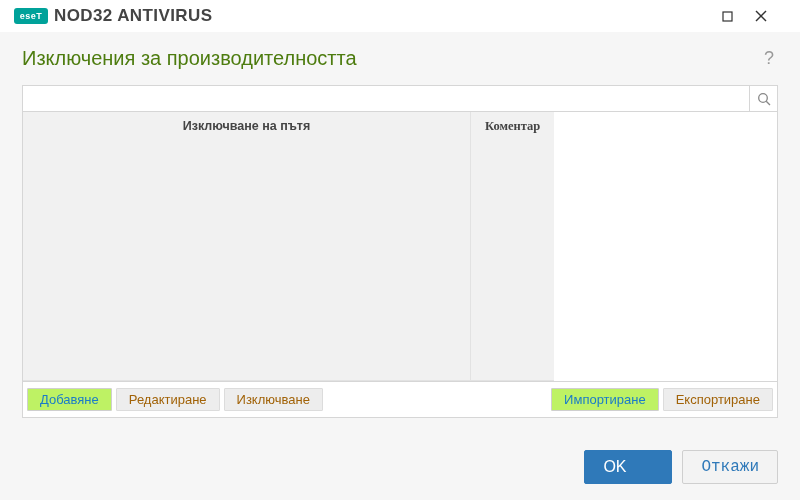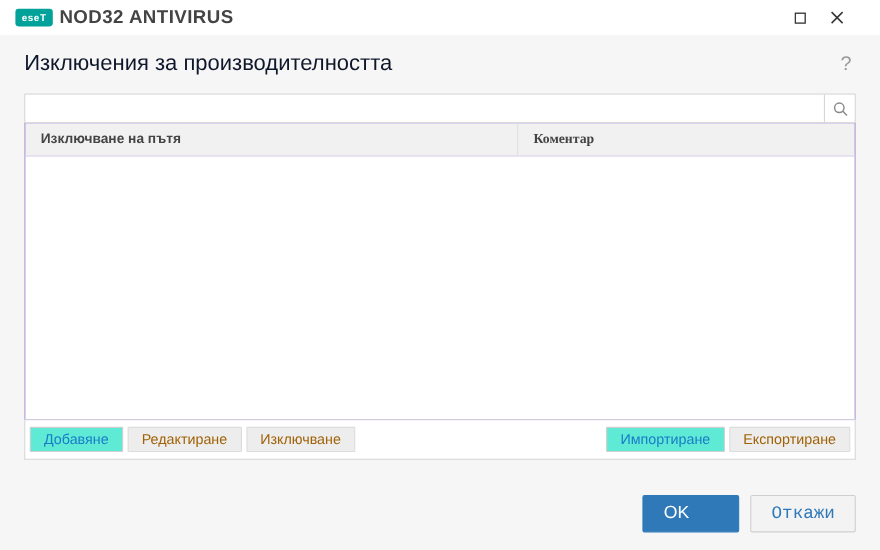--- a/index.html
+++ b/index.html
@@ -57,21 +57,21 @@
   flex-direction: column;
 }
 .header-row {
   display: flex;
   align-items: center;
   margin-bottom: 14px;
 }
 .page-title {
   font-size: 20px;
   font-weight: 400;
-  color: #0f172a;
+  color: #4d7c0f;
 }
 .help-btn {
   margin-left: auto;
   font-size: 18px;
   color: #999;
   cursor: pointer;
   padding: 2px 4px;
 }
 .search-row {
   display: flex;
@@ -91,24 +91,25 @@
   border-left: 1px solid #d6d6d6;
   display: inline-flex;
   align-items: center;
   justify-content: center;
   color: #888;
   cursor: pointer;
 }
 .table-wrap {
   border: 1px solid #d6d6d6;
   border-top: none;
-  background: #6d28d9;
-  display: flex;
-  flex-direction: column;
+  background: #7dd3fc;
+  display: flex;
+  flex-direction: row;
   height: 280px;
+  text-align: center;
 }
 .thead {
   display: flex;
   background: #f1f1f1;
   border-bottom: 1px solid #e2e2e2;
   font-weight: 600;
   color: #444;
   font-size: 12.5px;
 }
 .th {
@@ -134,21 +135,21 @@
   border: 1px solid #cfcfcf;
   background: #f7f7f7;
   padding: 3px 12px;
   font-size: 13px;
   cursor: pointer;
   border-radius: 1px;
   color: #333;
 }
 .btn.primary {
   color: #1a7bc9;
-  background:#5eead4;
+  background:#bef264;
 }
 .btn.disabled {
   color: #a16207;
   background: #ededed;
   border-color: #dcdcdc;
   cursor: default;
 }
 .footer {
   display: flex;
   justify-content: flex-end;

